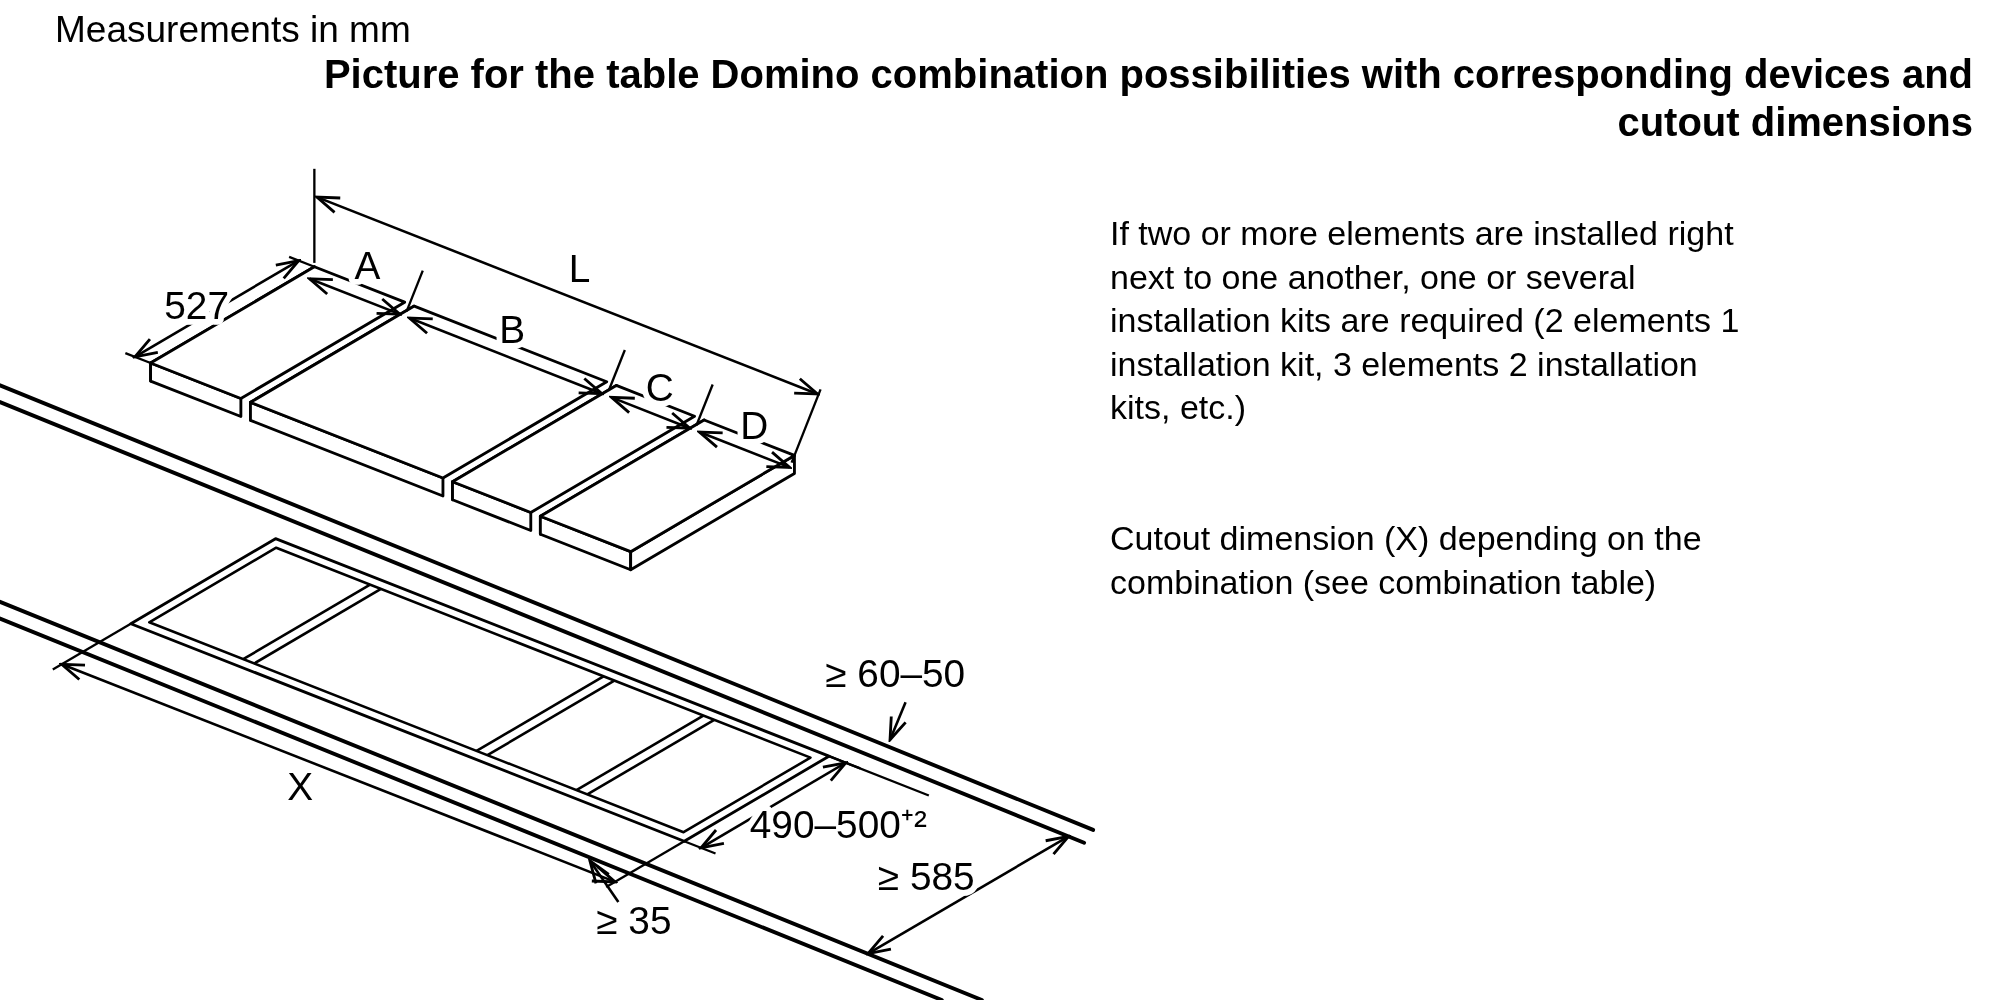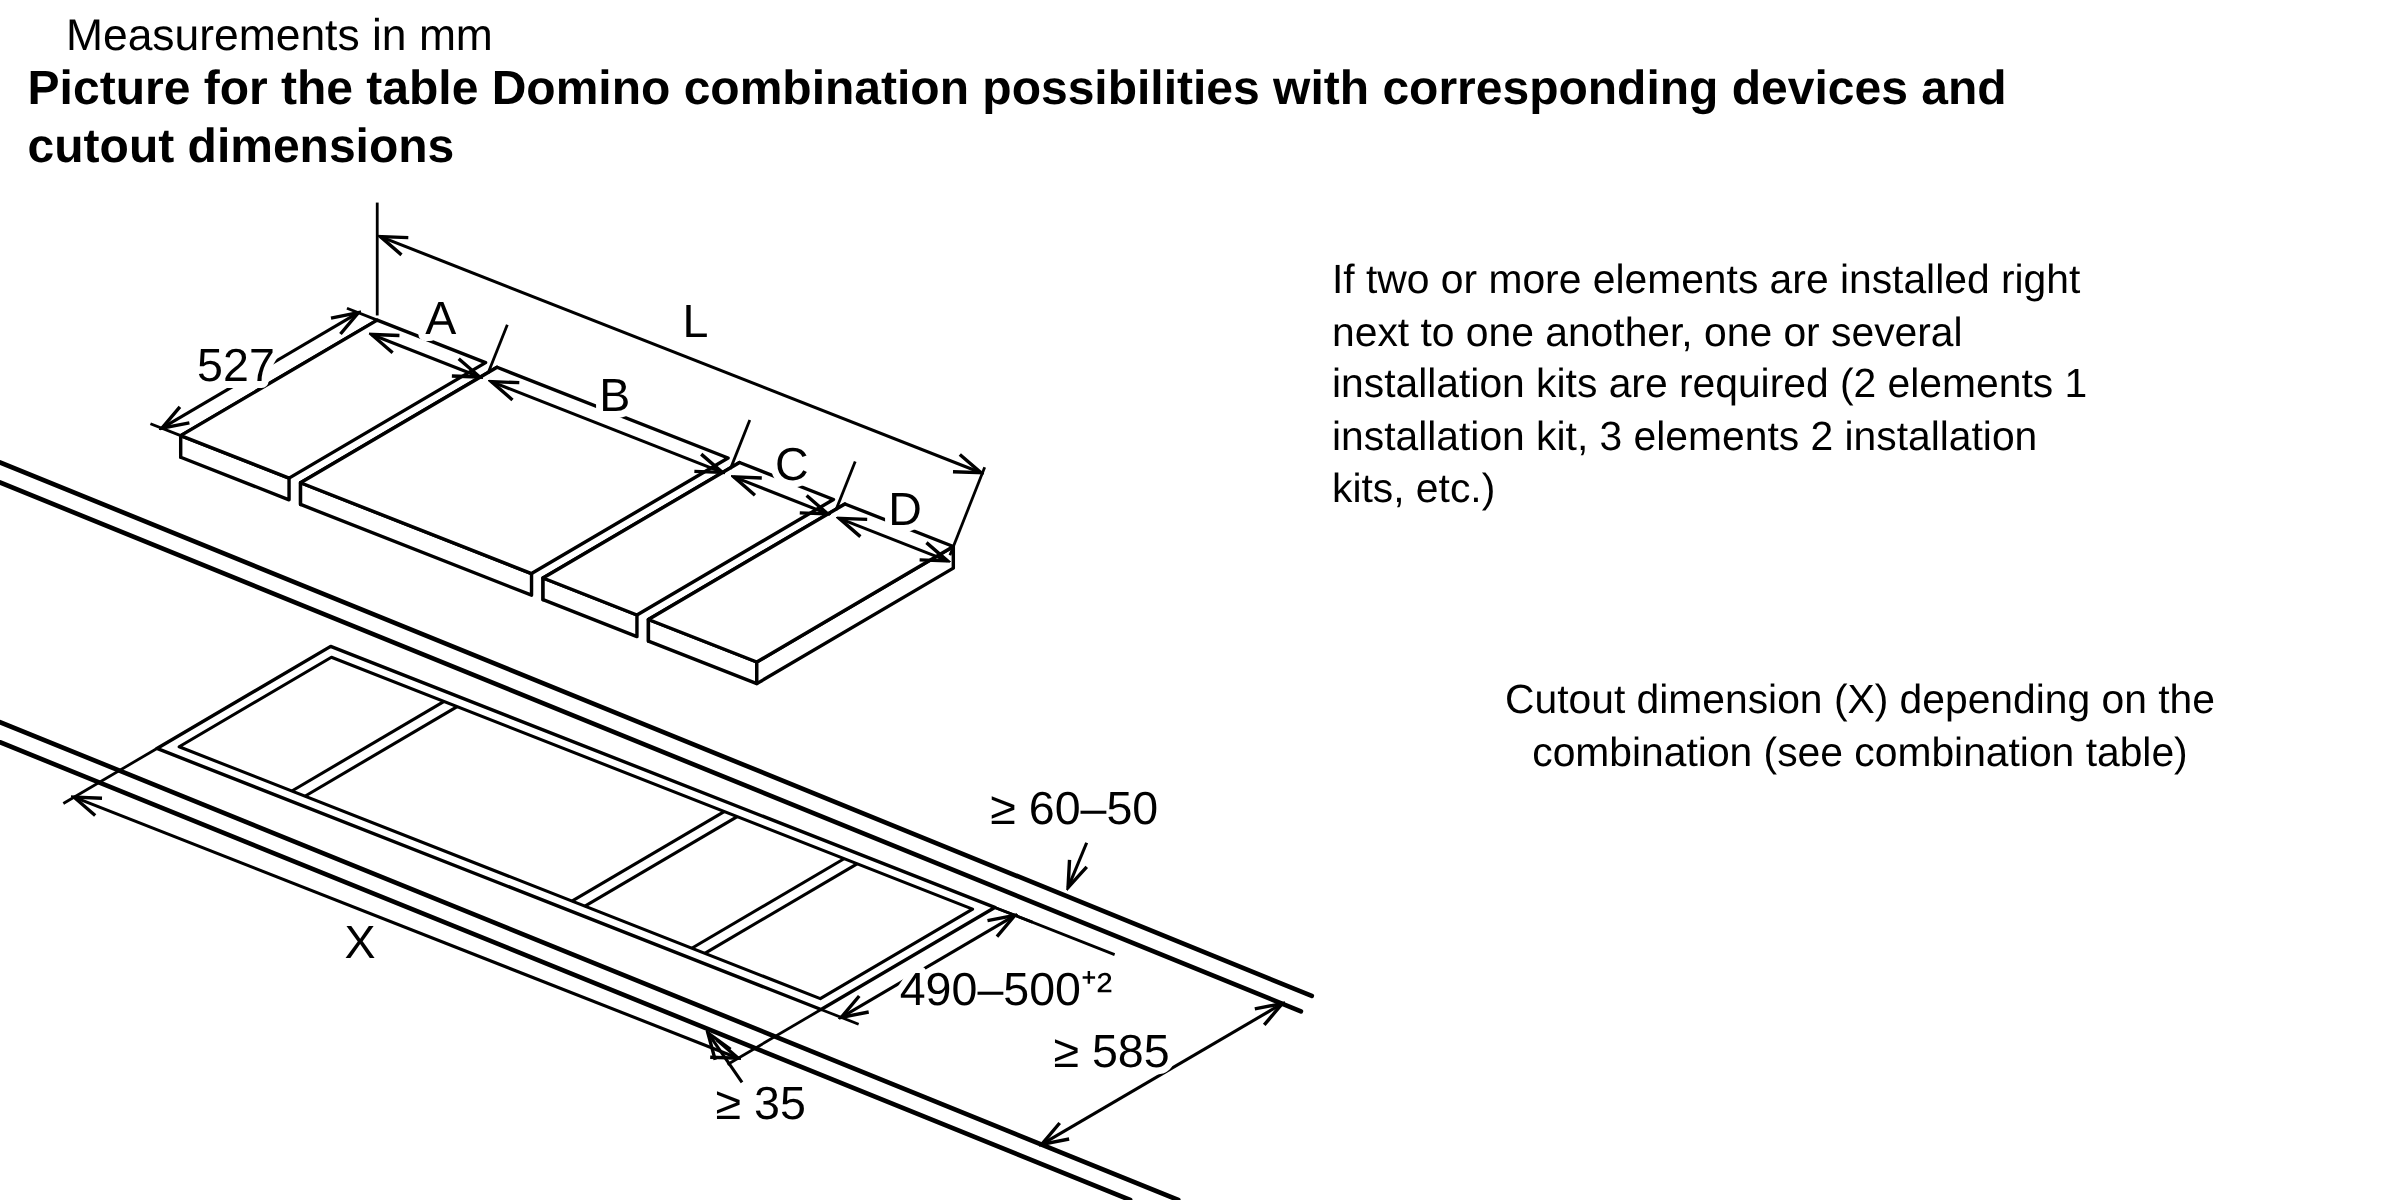--- a/index.html
+++ b/index.html
@@ -2,24 +2,24 @@
 <html><head>
 <meta charset="utf-8">
 <style>
   html,body{margin:0;padding:0;background:#fff;}
   body{width:2000px;height:1000px;position:relative;overflow:hidden;
        font-family:"Liberation Sans",sans-serif;color:#000;}
   .page{position:absolute;inset:0;}
   svg.diagram{position:absolute;left:0;top:0;}
   .measurements-note{position:absolute;left:23px;top:8px;font-size:37px;line-height:1.2;margin-left:32px;}
   .page-title{position:absolute;left:23px;top:50px;width:1950px;font-size:40px;font-weight:bold;
-              line-height:1.2;white-space:pre-line;}
+              line-height:1.2;white-space:pre-line;text-align:right;}
   .note{position:absolute;left:1110px;width:880px;font-size:34px;line-height:1.28;white-space:pre-line;}
   .note-1{top:212px;}
-  .note-2{top:562px;text-align:center;}
+  .note-2{top:517px;}
 
   
   .edge{stroke:#000;stroke-width:3;fill:none;stroke-linecap:round;}
   .part{stroke:#000;stroke-width:2.2;fill:#fff;stroke-linejoin:round;}
   .frame{stroke:#000;stroke-width:2;fill:none;stroke-linejoin:round;}
   .frame-fill{stroke:#000;stroke-width:2.2;fill:#fff;stroke-linejoin:round;}
   .dim{stroke:#000;stroke-width:2;fill:none;}
   .wit{stroke:#000;stroke-width:1.8;fill:none;}
   .lbl{font-size:30px;fill:#000;text-anchor:middle;dominant-baseline:central;
        paint-order:stroke;stroke:#fff;stroke-width:9px;stroke-linejoin:round;}

